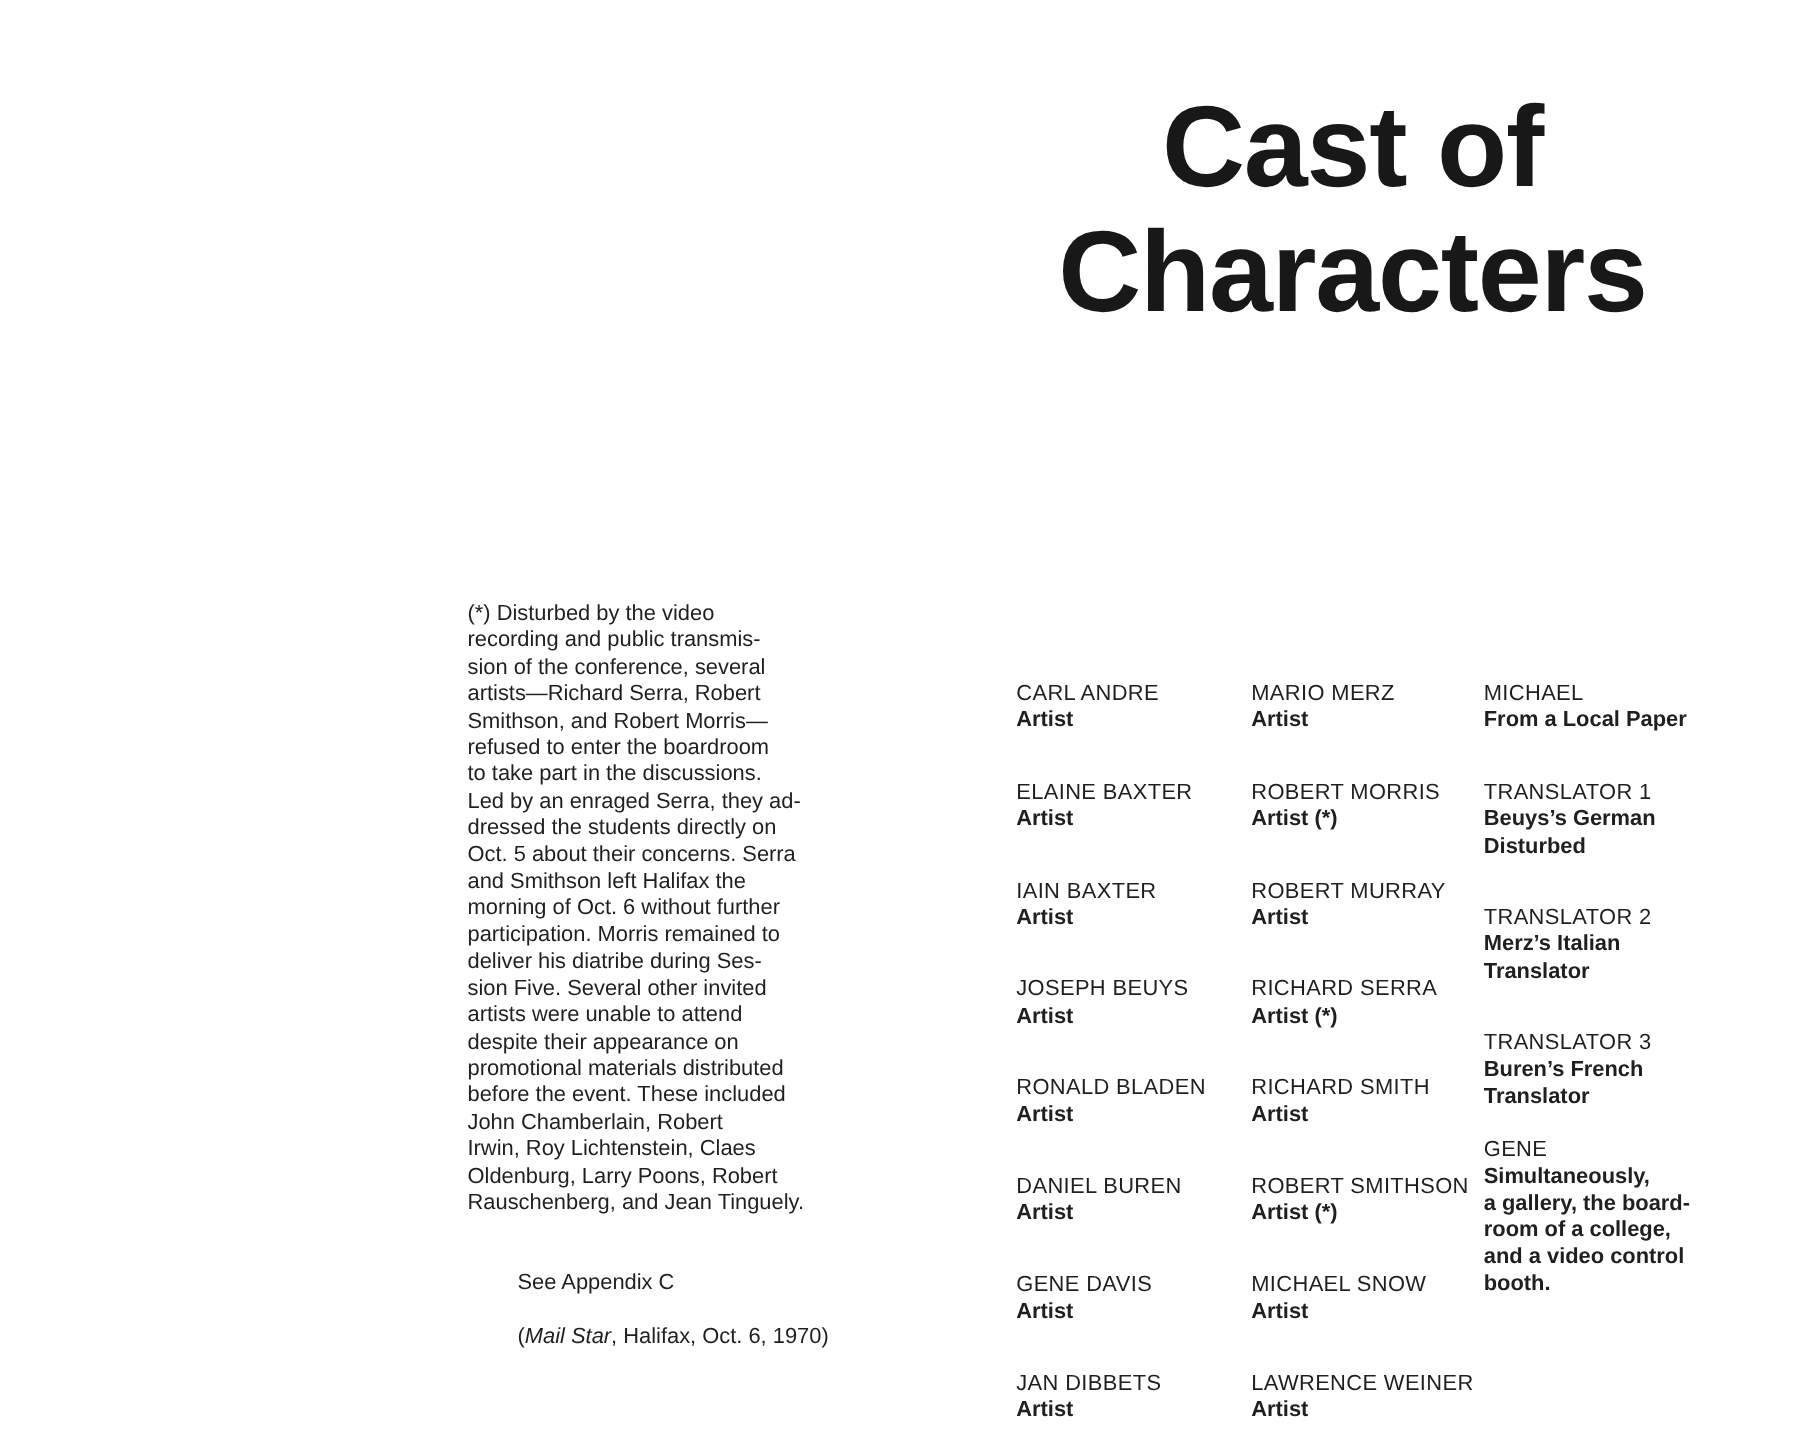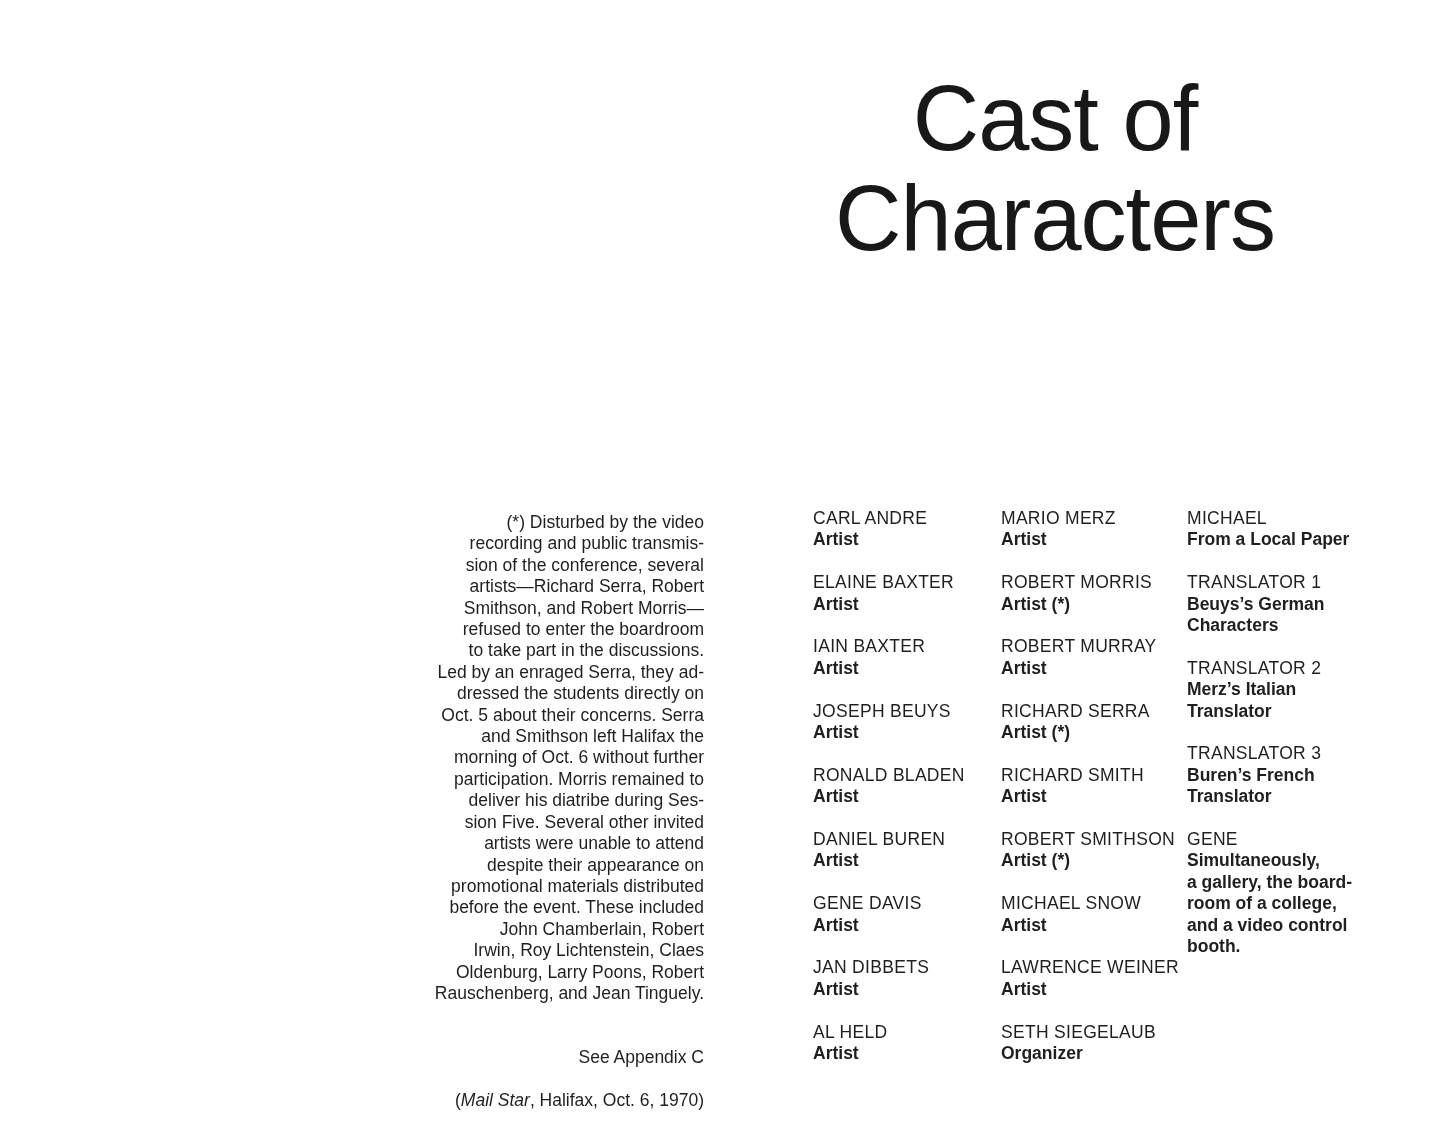--- a/index.html
+++ b/index.html
@@ -12,55 +12,54 @@
     color: #1a1a1a;
     overflow: hidden;
   }
   .page {
     position: absolute;
     inset: 0;
     background: #ffffff;
   }
   .title {
     position: absolute;
-    left: 705px;
+    left: 732px;
     top: 68px;
     width: 700px;
     text-align: center;
     font-size: 92px;
     line-height: 100px;
-    font-weight: 400;
+    font-weight: 700;
     letter-spacing: -1px;
     white-space: pre-line;
     color: #181818;
   }
   .note {
     position: absolute;
     left: 374px;
-    top: 512px;
+    top: 480px;
     width: 330px;
     font-size: 17.5px;
     line-height: 21.4px;
     color: #1f1f1f;
-    text-align: right;
   }
   .note-body { white-space: pre-line; }
   .note-appendix { margin-top: 21.4px; white-space: pre-line; margin-left: 40px; }
   .citation-italic { font-style: italic; }
   .cast-col {
     position: absolute;
     top: 508px;
     font-size: 17.5px;
     line-height: 21.4px;
     color: #1f1f1f;
   }
   .col-1 { left: 813px; width: 180px; }
   .col-2 { left: 1001px; width: 180px; }
   .col-3 { left: 1187px; width: 200px; }
-  .cast-entry { margin-bottom: 21.4px; }
+  .cast-entry { margin-bottom: 21.4px; margin-top: 36px; }
   .cast-entry.extra-gap { margin-top: 21.4px; }
   .cast-name { letter-spacing: 0.3px; }
   .cast-role { white-space: pre-line; font-weight: bold; }
 </style>
 </head>
 <body>
 
 <div class="page">
 
   <h1 class="title">Cast of
@@ -175,21 +174,21 @@
   </div>
 
   <div class="cast-col col-3">
     <div class="cast-entry">
       <div class="cast-name">MICHAEL</div>
       <div class="cast-role">From a Local Paper</div>
     </div>
     <div class="cast-entry">
       <div class="cast-name">TRANSLATOR 1</div>
       <div class="cast-role">Beuys’s German
-Characters</div>
+Disturbed</div>
     </div>
     <div class="cast-entry">
       <div class="cast-name">TRANSLATOR 2</div>
       <div class="cast-role">Merz’s Italian
 Translator</div>
     </div>
     <div class="cast-entry">
       <div class="cast-name">TRANSLATOR 3</div>
       <div class="cast-role">Buren’s French
 Translator</div>

